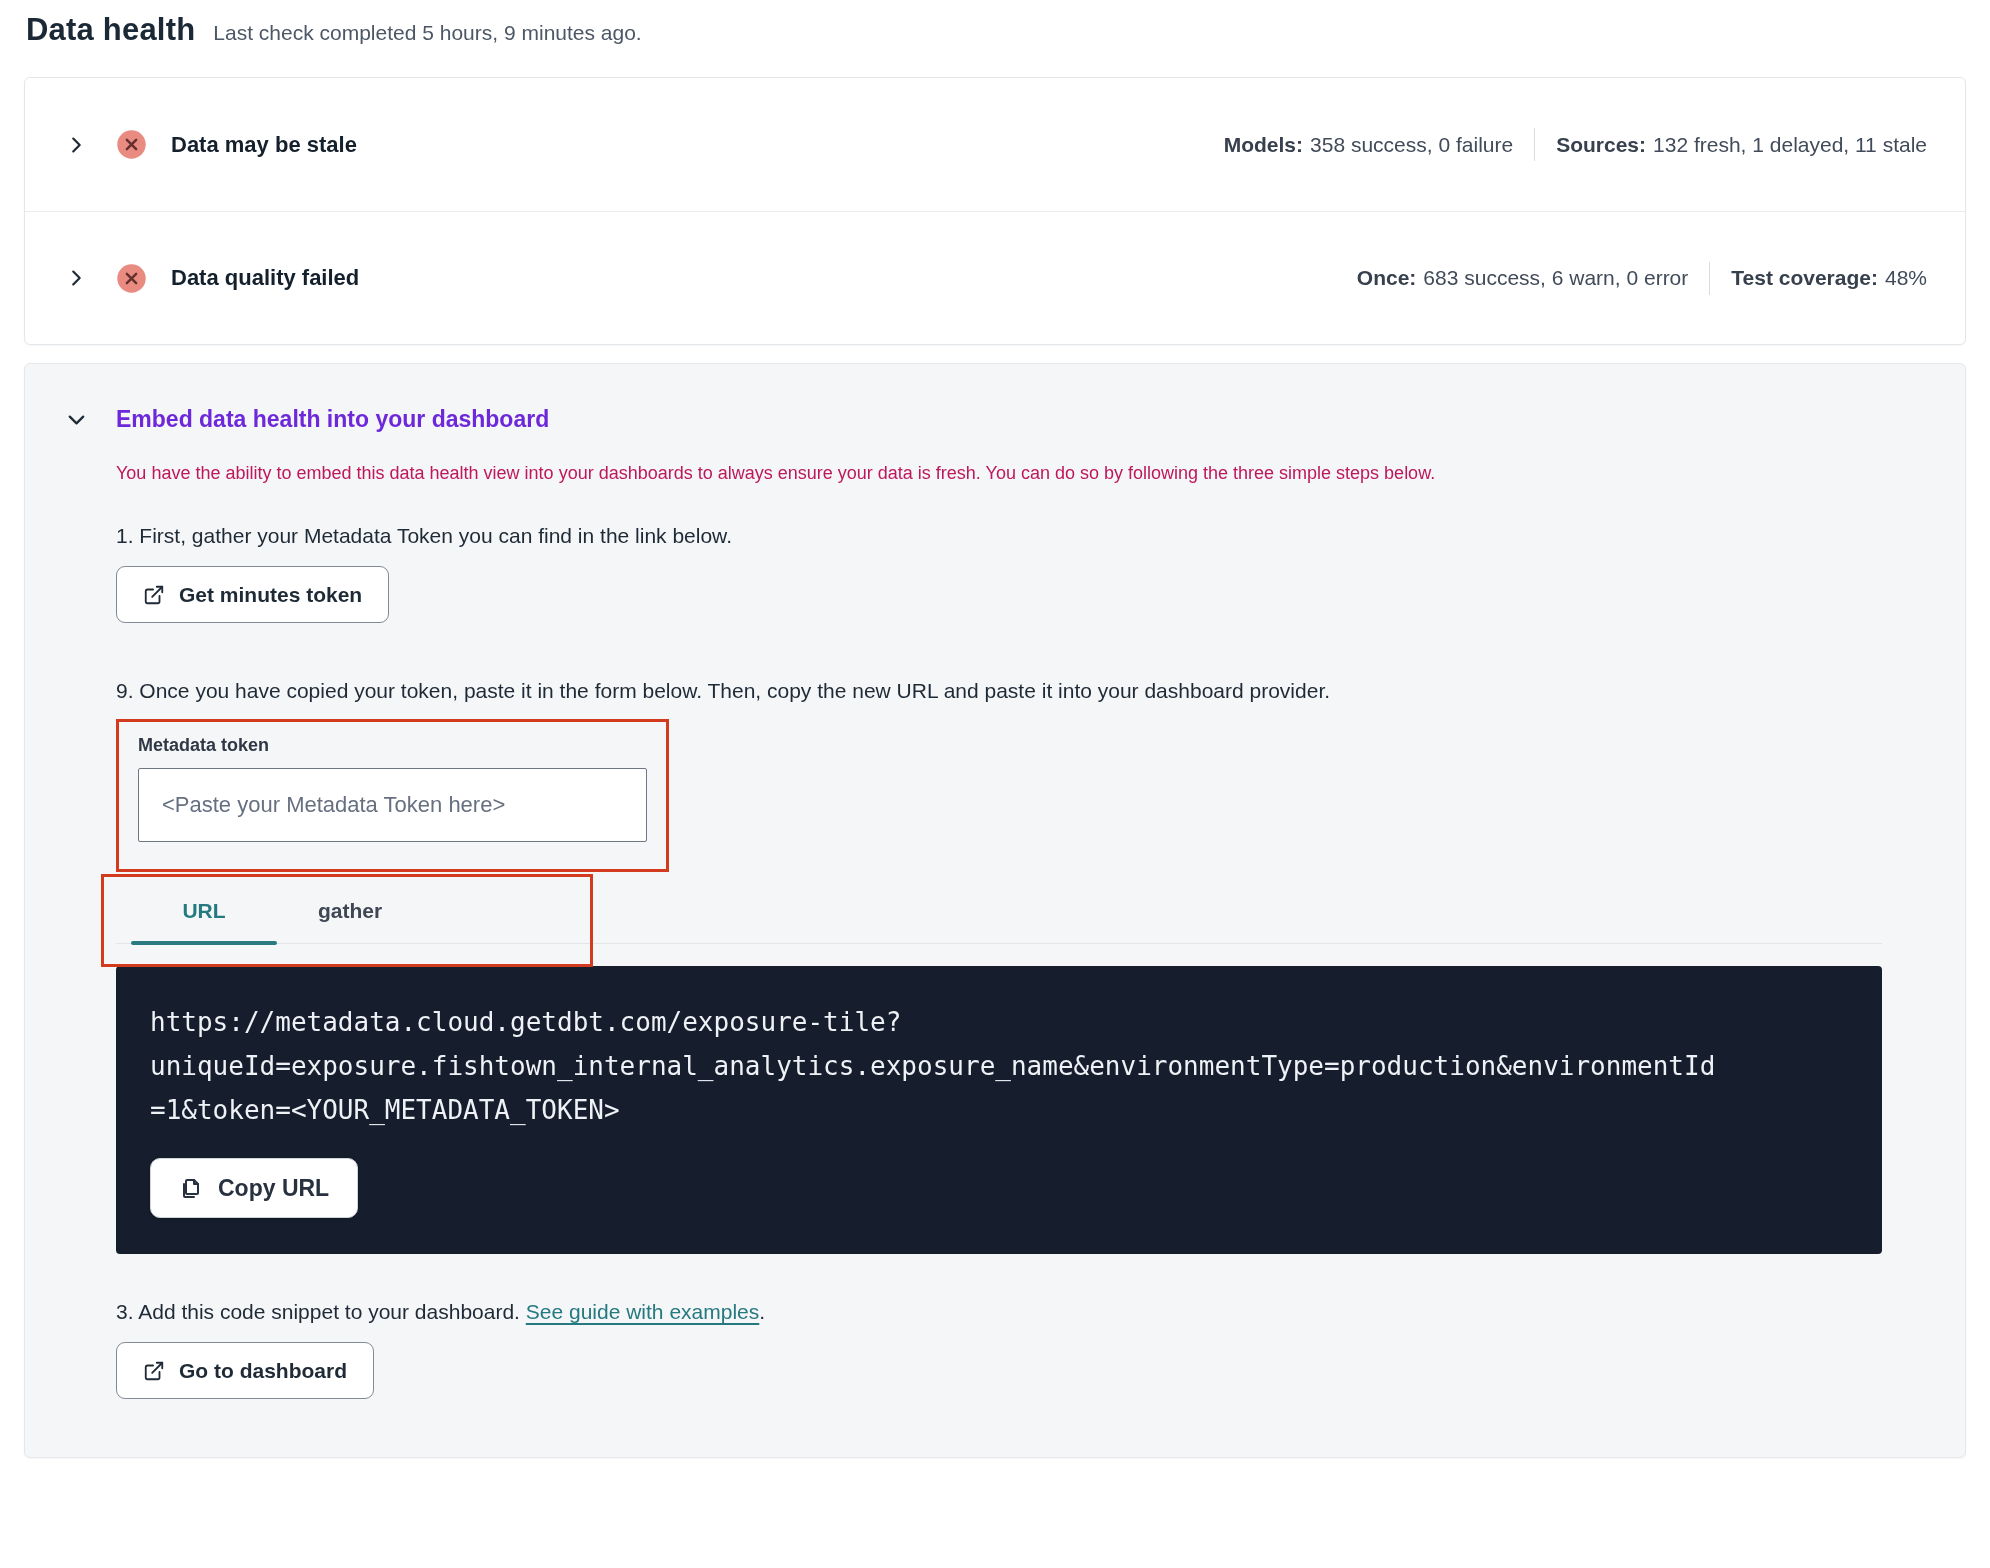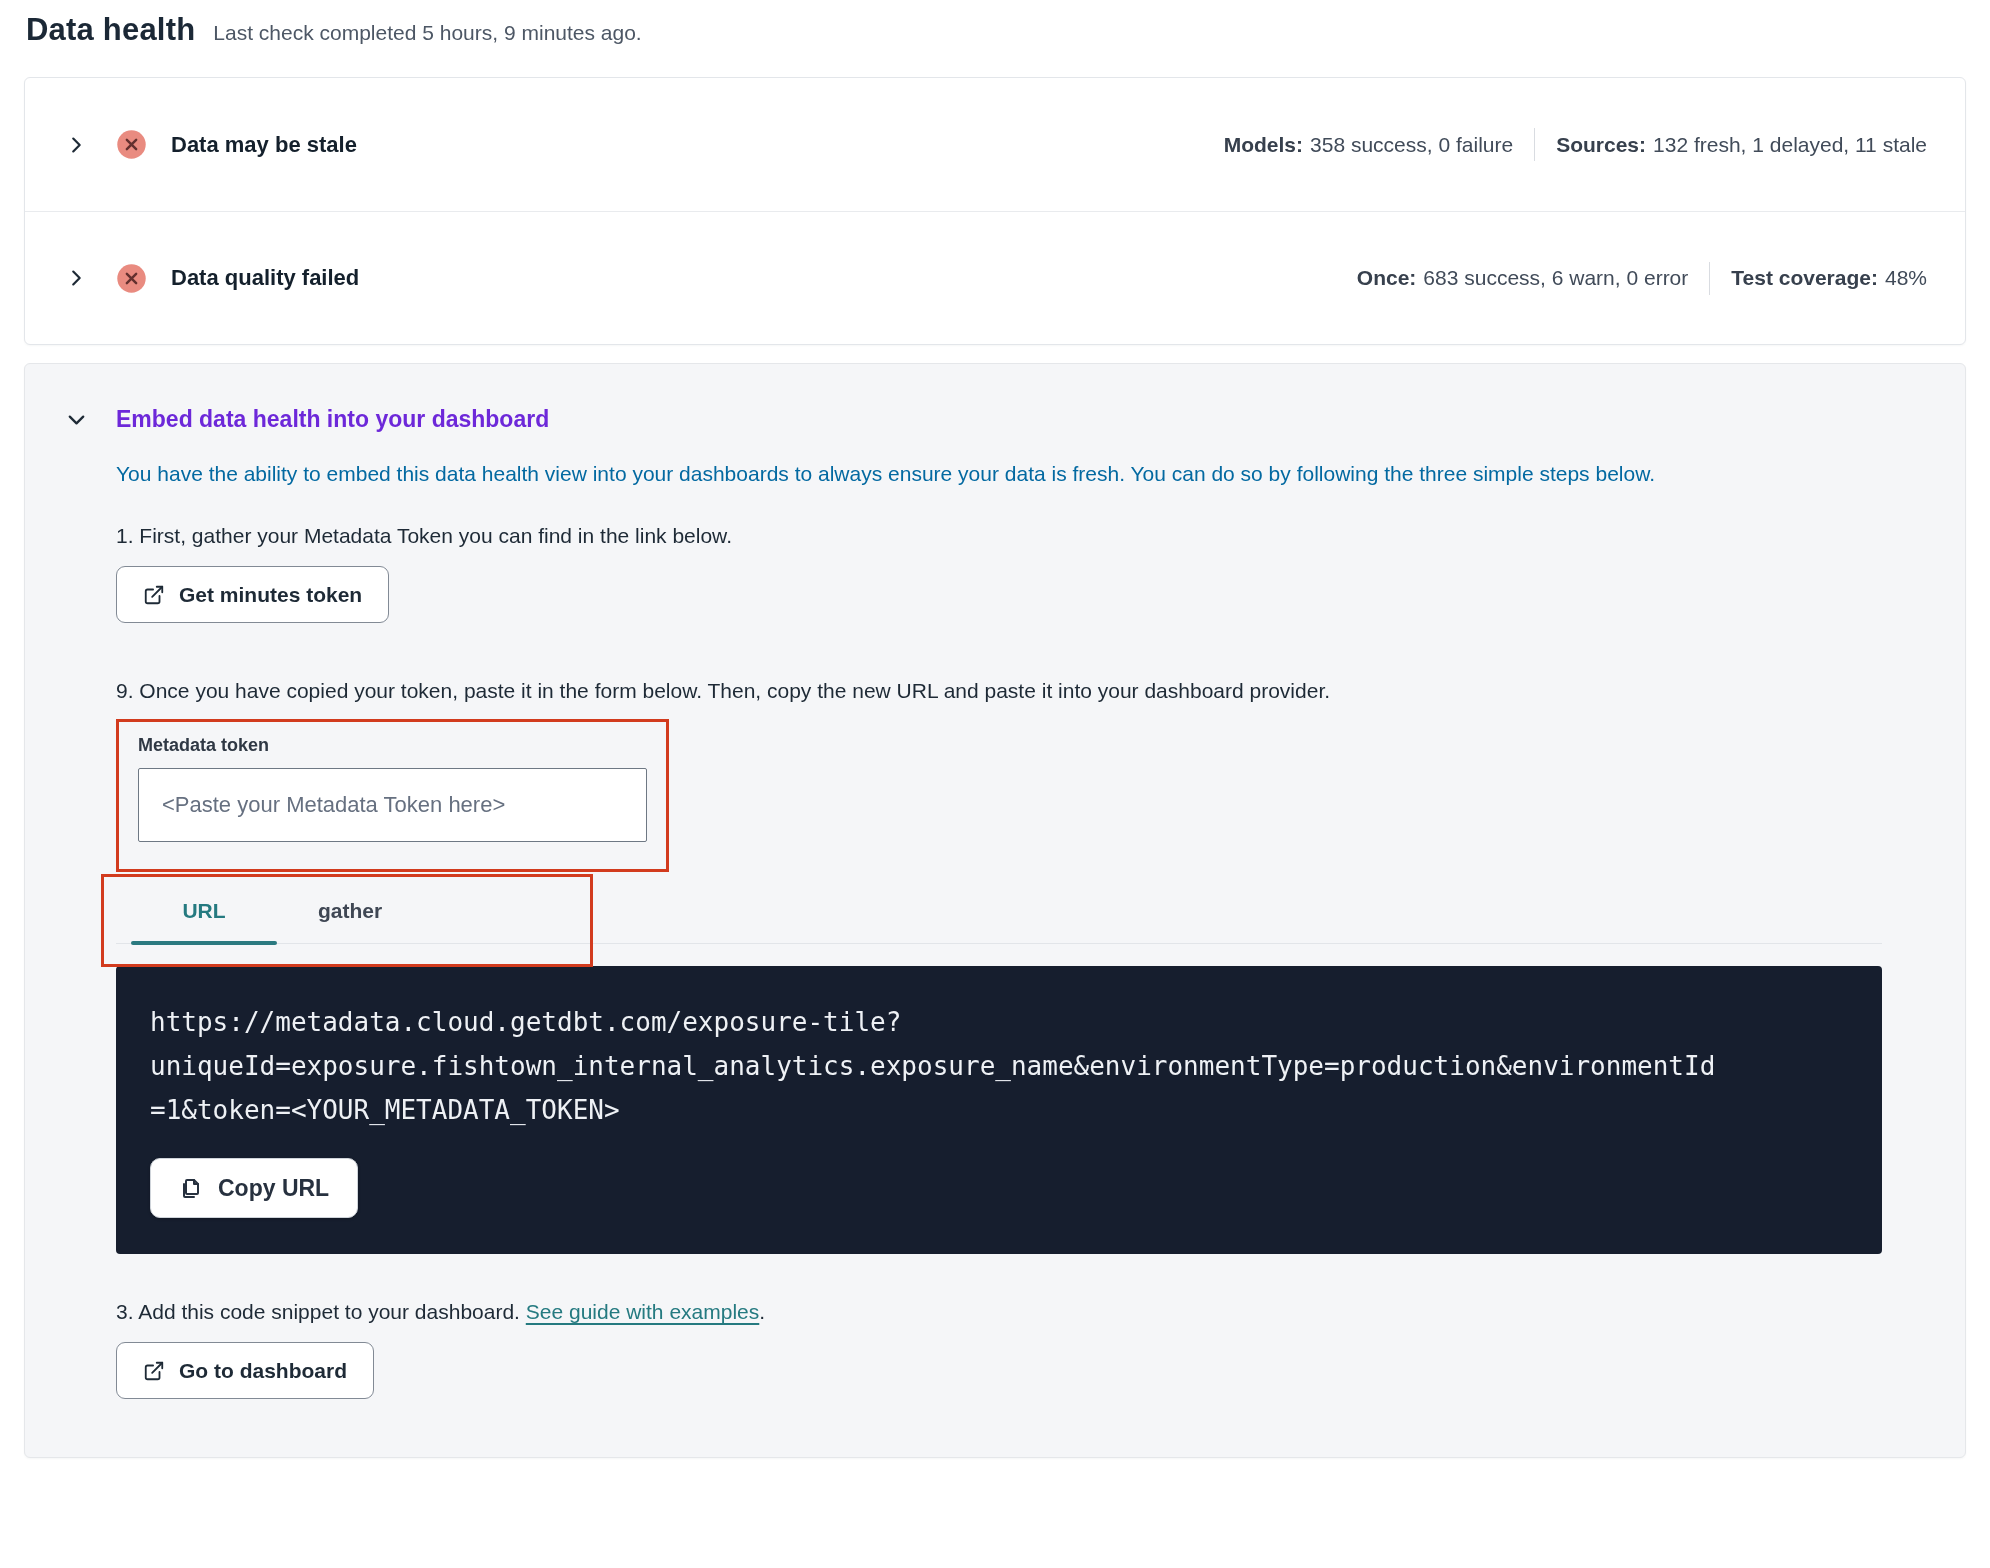--- a/index.html
+++ b/index.html
@@ -44,21 +44,21 @@
   
   .embed-card {
     margin-top: 18px;
     background: #f5f6f8;
     border: 1px solid #e5e7ea;
     padding: 42px 40px 58px 40px;
   }
   .embed-header { display: flex; align-items: center; gap: 28px; cursor: pointer; }
   .embed-title { font-size: 23px; font-weight: 700; color: #6d28d9; }
   .embed-body { margin-left: 51px; }
-  .embed-desc { margin-top: 20px; font-size: 21px; line-height: 41px; max-width: 1700px; color: #0369a1; }
+  .embed-desc { margin-top: 20px; font-size: 18px; line-height: 41px; max-width: 1700px; color: #be185d; }
   .step-text { font-size: 21px; color: #1e2a36; }
   .step-1 { margin-top: 30px; }
   .step-2 { margin-top: 56px; }
   .step-3 { margin-top: 46px; }
 
   .ghost-btn {
     margin-top: 18px;
     display: inline-flex; align-items: center; gap: 14px;
     background: #ffffff;
     border: 1px solid #828a95;

